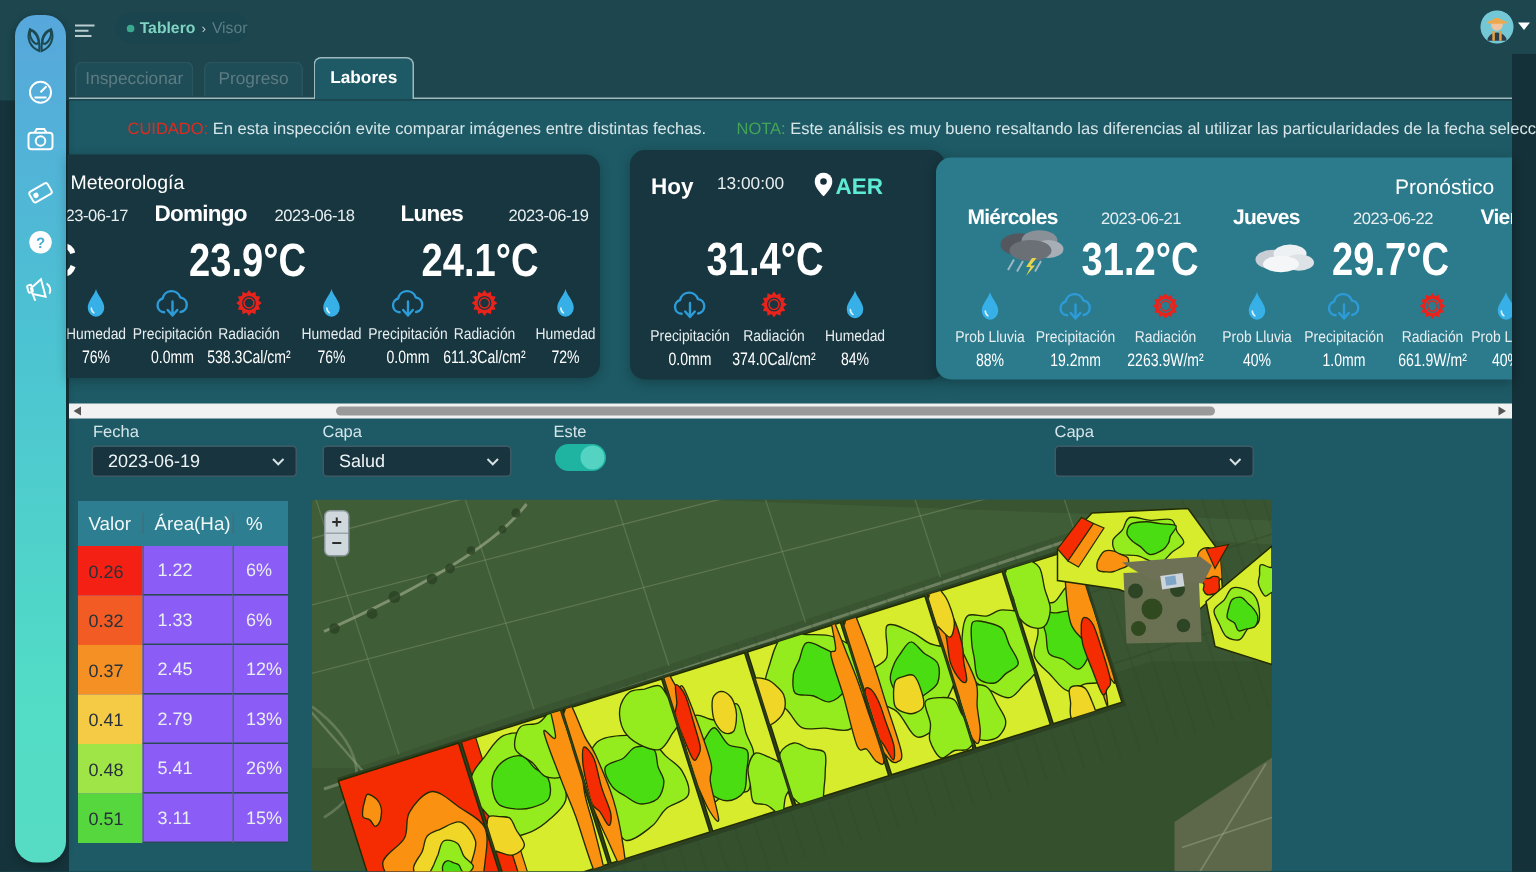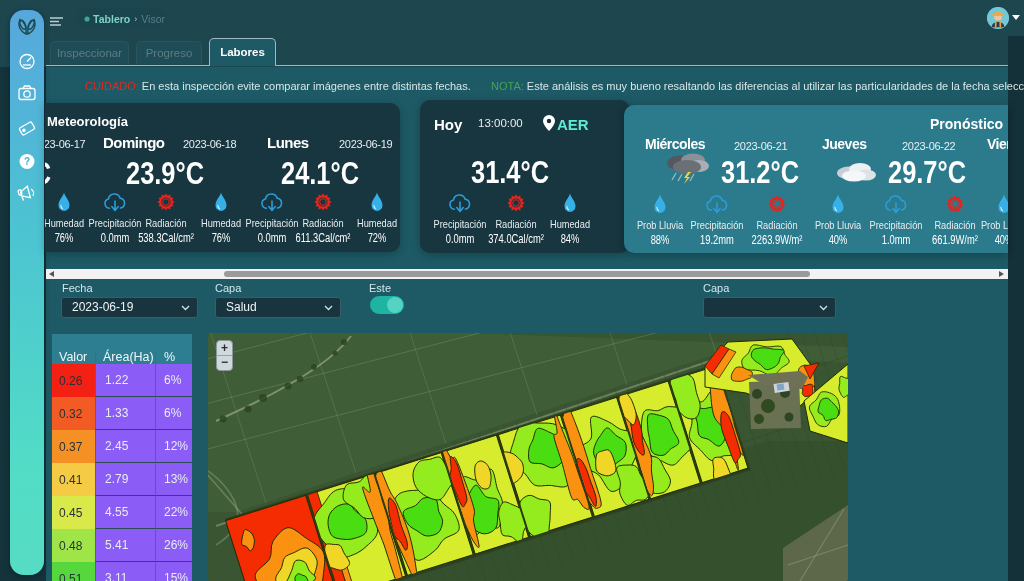--- a/index.html
+++ b/index.html
@@ -23,42 +23,42 @@
 #tab2{left:136px;width:66px}
 #tab3{left:209px;top:38px;width:67px;height:28px;background:#1d5a65;border-color:#9fb9be;color:#fff;font-weight:bold;line-height:26px;z-index:3}
 #tabline{left:46px;top:65px;width:962px;height:1px;background:#9fb9be;z-index:2}
 
 #warn{left:46px;top:80px;width:962px;font-size:11px;color:#d8e6e9;white-space:nowrap}
 
 .card{background:#17363f;border-radius:10px;color:#fff;box-shadow:0 2px 8px rgba(0,0,0,.25);overflow:hidden}
 #card1{left:45px;top:103px;width:355px;height:149px;border-radius:0 10px 10px 0}
 #card2{left:420px;top:100px;width:210px;height:153px}
 #card3{left:624px;top:105px;width:384px;height:148px;background:#2b7b8d;border-radius:10px 0 0 10px}
-.ttl{position:absolute;font-weight:bold;font-size:13px;white-space:nowrap}
+.ttl{position:absolute;font-weight:normal;font-size:13px;white-space:nowrap}
 .day{position:absolute;font-weight:bold;font-size:15px;letter-spacing:-0.5px;white-space:nowrap}
 .date{position:absolute;font-size:11px;letter-spacing:-0.3px;color:#e8eef0;white-space:nowrap}
 .temp{position:absolute;font-weight:bold;font-size:31px;transform:scaleX(0.82);transform-origin:0 0;white-space:nowrap}
 .lab{position:absolute;font-size:10.5px;color:#e8eef0;text-align:center;transform:translateX(-50%) scaleX(0.88);white-space:nowrap}
 .val{position:absolute;font-size:12px;color:#fff;text-align:center;transform:translateX(-50%) scaleX(0.78);white-space:nowrap}
 .ic{position:absolute;transform:translateX(-50%)}
 
 #hsb{left:46px;top:269px;width:962px;height:10px;background:#f2f2f2}
 #hsbthumb{left:224px;top:271px;width:586px;height:6px;background:#9a9a9a;border-radius:3px}
 .sbarrow{top:271px;width:0;height:0;border-top:3.5px solid transparent;border-bottom:3.5px solid transparent}
 #sbl{left:49px;border-right:5px solid #555}
 #sbr{left:999px;border-left:5px solid #555}
 
 .flabel{position:absolute;font-size:11px;color:#d5e5ea}
 .sel{position:absolute;top:297px;height:21px;background:#18343f;border:1px solid #3e5a64;border-radius:3px;color:#eef4f6;font-size:12px;line-height:19px;padding-left:10px}
 .sel .ch{position:absolute;right:7px;top:7px;width:9px;height:6px}
 #toggle{left:370px;top:296px;width:34px;height:18px;border-radius:9px;background:#1fb3a2}
 #toggle .knob{position:absolute;right:1px;top:1px;width:16px;height:16px;border-radius:50%;background:#55d3c2}
 
 #tbl{left:52px;top:334px;width:140px}
-#tbl .hd{display:flex;background:#2d7e90;color:#f0f7f8;font-size:12.5px;height:30px;align-items:flex-end}
+#tbl .hd{display:flex;background:#2d7e90;color:#f0f7f8;font-size:12.5px;height:30px;align-items:center}
 #tbl .row{display:flex;height:33px;background:#8b5cf6;font-size:12px;color:#e8eef0}
 .c1{width:43px;display:flex;align-items:center;padding-left:7px}
 .c2{width:60px;display:flex;align-items:center;padding-left:9px;border-bottom:1px solid #2c4a55;border-left:1px solid #4a6a74}
 .c3{width:37px;display:flex;align-items:center;padding-left:8px;border-bottom:1px solid #2c4a55;border-left:1px solid #4a6a74}
 #tbl .hd .c2,#tbl .hd .c3{border-bottom:none}
 #tbl .hd .c2{padding-left:7px}
 .vc{color:#27323a;font-weight:normal}
 
 #map{left:208px;top:333px;width:640px;height:248px;overflow:hidden}
 #zoomctl{left:8px;top:7px;width:17px;height:31px;background:#cfd8dc;border:1px solid #8b979c;border-radius:4px;z-index:5;font-weight:bold;color:#2b2b2b;font-size:12px;text-align:center}
@@ -341,25 +341,20 @@
     </div>
 <div class="row">
       <div class="c1 vc" style="background:#f59124">0.37</div>
       <div class="c2">2.45</div>
       <div class="c3">12%</div>
     </div>
 <div class="row">
       <div class="c1 vc" style="background:#f5ca45">0.41</div>
       <div class="c2">2.79</div>
       <div class="c3">13%</div>
-    </div>
-<div class="row">
-      <div class="c1 vc" style="background:#d9e94a">0.45</div>
-      <div class="c2">4.55</div>
-      <div class="c3">22%</div>
     </div>
 <div class="row">
       <div class="c1 vc" style="background:#a0e548">0.48</div>
       <div class="c2">5.41</div>
       <div class="c3">26%</div>
     </div>
 <div class="row">
       <div class="c1 vc" style="background:#55d73d">0.51</div>
       <div class="c2">3.11</div>
       <div class="c3">15%</div>

